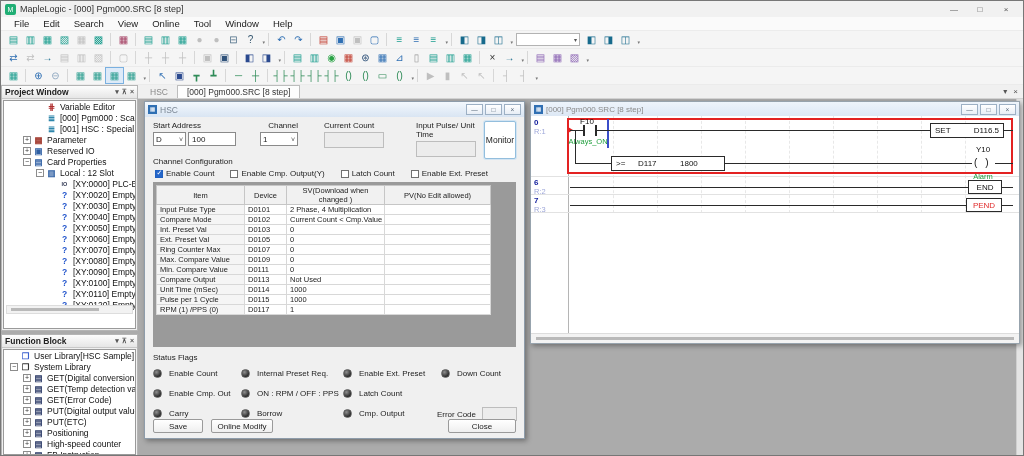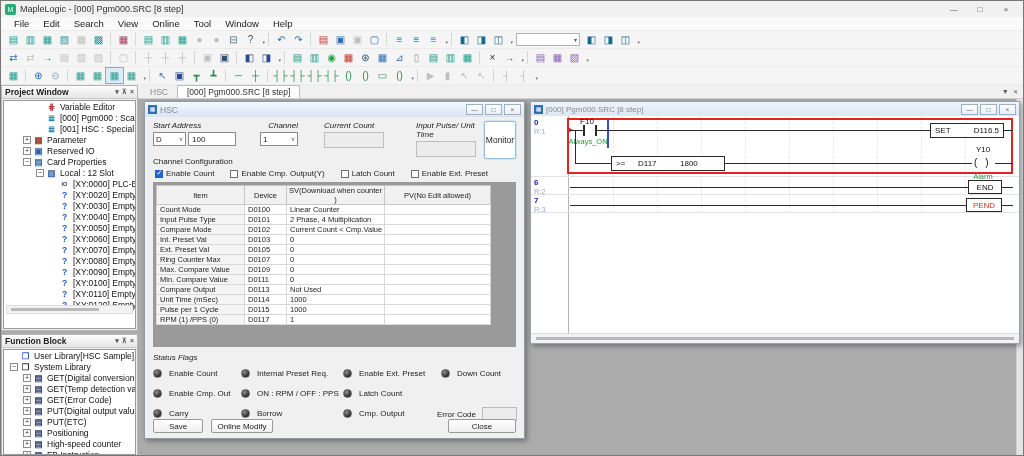--- a/index.html
+++ b/index.html
@@ -49,21 +49,21 @@
   .tabstrip-ctrl{margin-left:auto;display:flex;gap:6px;font-size:8px;color:#555;padding:0 5px 2px 0;}
   .mdi{flex:1;position:relative;overflow:hidden;}
   .right-strip{position:absolute;right:0;top:0;bottom:0;width:7px;background:#e4e4e4;border-left:1px solid #cfcfcf;}
   
   .dlg{position:absolute;left:6px;top:2px;width:381px;height:338px;background:#f0f0f0;border:1px solid #8e9caa;box-shadow:2px 2px 5px rgba(0,0,0,.35);}
   .dlg-tb{height:15px;background:linear-gradient(#f3f8fd,#d9e5f3);display:flex;align-items:center;padding:0 3px;font-size:8.5px;color:#7b8794;}
   .dlg-ico{width:9px;height:9px;background:#2f6fb3;color:#fff;font-size:6px;line-height:9px;text-align:center;margin-right:3px;flex:none;}
   .dlg-btns{margin-left:auto;display:flex;gap:2px;}
   .dlg-btn{width:17px;height:11px;border:1px solid #9db0c4;background:linear-gradient(#fff,#e8eef6);font-size:6.5px;color:#5b6b7c;display:flex;align-items:center;justify-content:center;}
   .dlg-body{position:relative;height:321px;font-size:8px;color:#222;}
-  .fld-label{font-size:8px;color:#222;margin-bottom:2px;font-style:italic;}
+  .fld-label{font-size:8px;color:#222;margin-bottom:2px;}
   .top-row{position:absolute;left:8px;right:8px;top:4px;display:flex;}
   .grp{margin-right:8px;}
   .combo{height:14px;background:#fff;border:1px solid #8a8a8a;display:flex;align-items:center;padding:0 2px;font-size:8px;position:relative;}
   .combo::after{content:"˅";position:absolute;right:2px;font-size:7px;color:#555;}
   .txt{height:14px;background:#fff;border:1px solid #8a8a8a;display:flex;align-items:center;padding:0 3px;font-size:8px;}
   .txt.dis{background:#ececec;border-color:#bdbdbd;height:16px;}
   .monitor-btn{margin-left:auto;width:71px;height:38px;background:#fff;border:1px solid #93bedd;border-radius:2px;box-shadow:0 0 0 1px #d3e4f2;display:flex;align-items:center;justify-content:center;font-size:8.5px;color:#222;}
   .cc-label{position:absolute;left:8px;top:40px;}
   .cbx-row{position:absolute;left:10px;right:8px;top:52px;display:flex;}
   .cbx-item{display:flex;align-items:center;}
@@ -700,32 +700,26 @@
                     <col style="width:88px;">
                     <col style="width:42px;">
                     <col style="width:98px;">
                     <col style="width:106px;">
                   </colgroup>
                 <thead>
                     <tr>
 
                 <th>Item</th>
                       <th>Device</th>
-                      <th>SV(Download when counter )</th>
+                      <th>SV(Download when changed )</th>
                       <th>PV(No Edit allowed)</th>
                     </tr>
                   </thead>
                 <tbody>
 
-                    <tr>
-                      <td class="c1">Count Mode</td>
-                      <td>D0100</td>
-                      <td>Linear Counter</td>
-                      <td></td>
-                    </tr>
 
                     <tr>
                       <td class="c1">Input Pulse Type</td>
                       <td>D0101</td>
                       <td>2 Phase, 4 Multiplication</td>
                       <td></td>
                     </tr>
 
                     <tr>
                       <td class="c1">Compare Mode</td>

